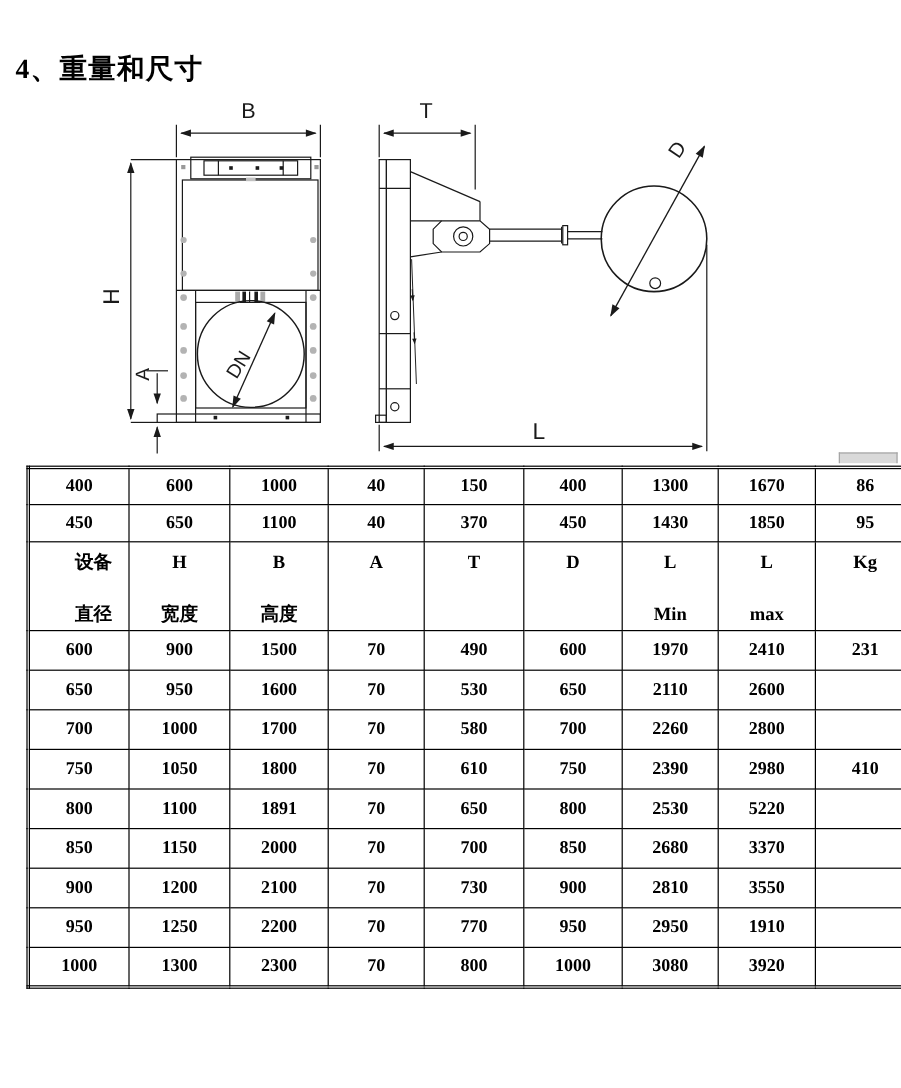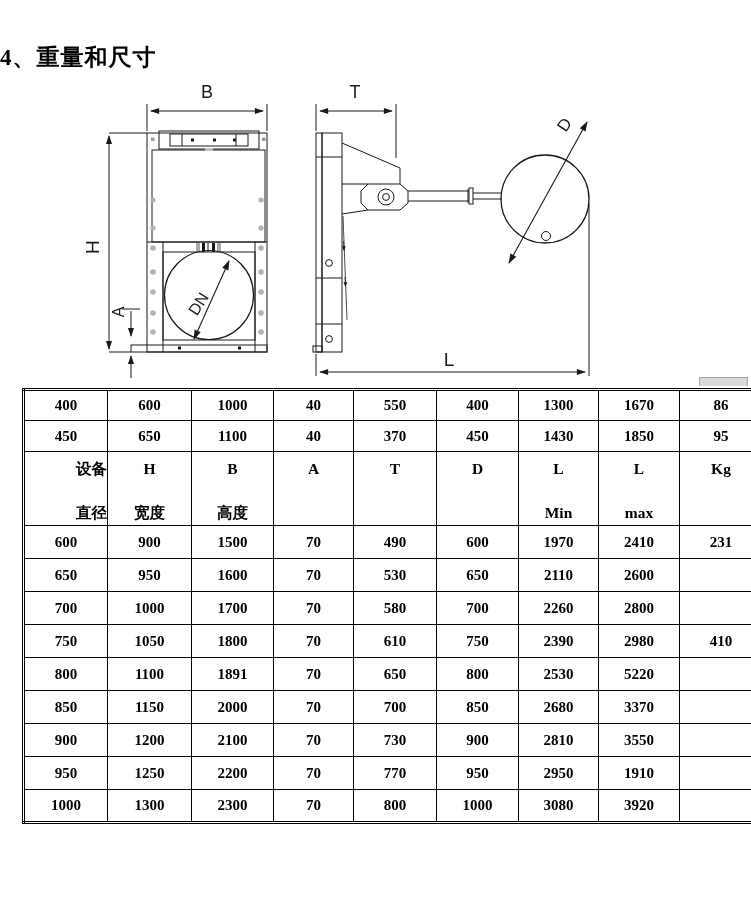--- a/index.html
+++ b/index.html
@@ -4,21 +4,21 @@
 <style>
   * { margin:0; padding:0; box-sizing:border-box; }
   html,body { background:#eee; }
   .page {
     position:relative; width:751px; height:907px;
     background:#ffffff; overflow:hidden;
     font-family:"Liberation Serif","DejaVu Serif",serif;
     color:#000;
   }
   .doc-title {
-    position:absolute; left:0; top:42px;
+    position:absolute; left:13px; top:42px;
     font-size:23px; font-weight:bold; letter-spacing:1px;
   }
   .drawing-svg { position:absolute; left:0; top:80px; }
   .dim-label {
     font-family:"Liberation Sans","DejaVu Sans",sans-serif;
     fill:#1a1a1a;
   }
   .dims-table {
     position:absolute; left:22px; top:388px; width:740px;
     border-collapse:collapse; table-layout:fixed;
@@ -30,21 +30,21 @@
     text-align:center; vertical-align:middle;
     font-size:15px; font-weight:bold;
     overflow:hidden; white-space:nowrap;
   }
   .dims-table tr.r-data { height:33px; }
   .dims-table tr.r-top { height:31px; }
   .dims-table tr.r-head { height:62px; }
   .dims-table tr.r-head td { vertical-align:top; padding-top:5px; }
   .dims-table tr.r-head td .hline1 { font-size:15.5px; line-height:24px; }
   .dims-table tr.r-head td .hline2 { font-size:15.5px; line-height:24px; margin-top:20px; min-height:24px; }
-  .dims-table tr.r-head td.first-head { text-align:right; padding-left:24px; }
+  .dims-table tr.r-head td.first-head { text-align:center; padding-left:24px; }
   .ui-artifact {
     position:absolute; left:699px; top:377px; width:49px; height:9px;
     background:#d9d9d9; border:1px solid #a6a6a6; border-bottom:none;
   }
 </style>
 </head>
 <body>
 
 <div class="page">
 
@@ -190,21 +190,21 @@
       <col style="width:80px">
         <col style="width:81px">
         <col style="width:84px">
     </colgroup>
     <tbody>
         <tr class="r-top">
           <td>400</td>
           <td>600</td>
           <td>1000</td>
           <td>40</td>
-          <td>550</td>
+          <td>150</td>
           <td>400</td>
           <td>1300</td>
           <td>1670</td>
           <td>86</td>
         </tr>
         <tr class="r-top">
           <td>450</td>
           <td>650</td>
           <td>1100</td>
           <td>40</td>

